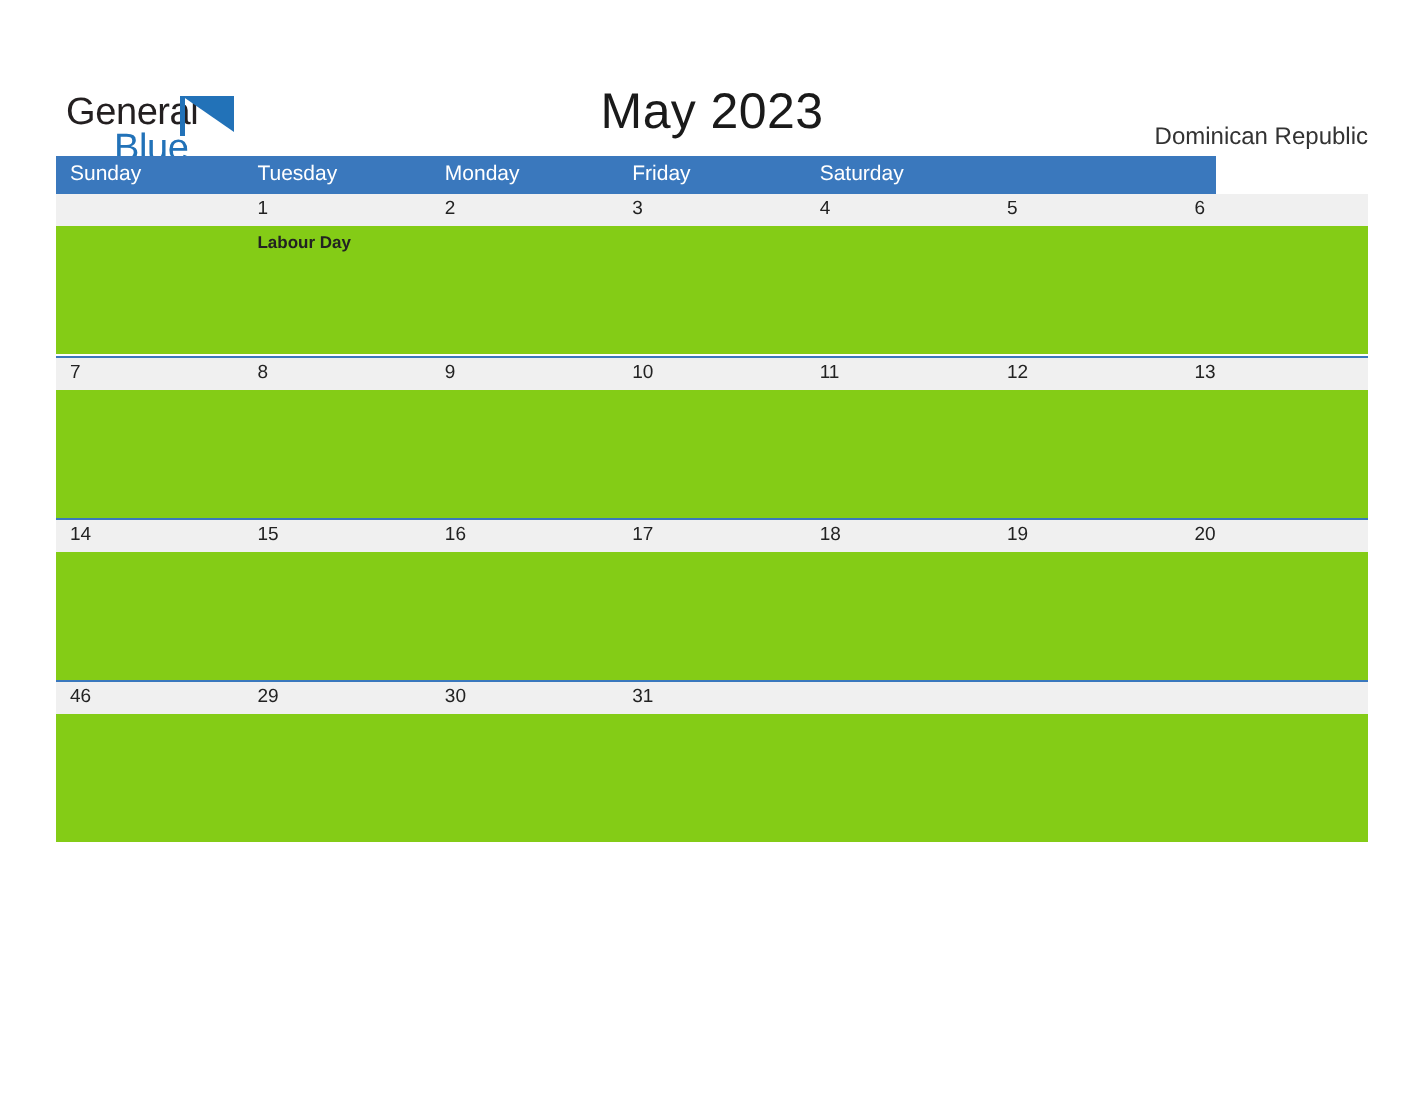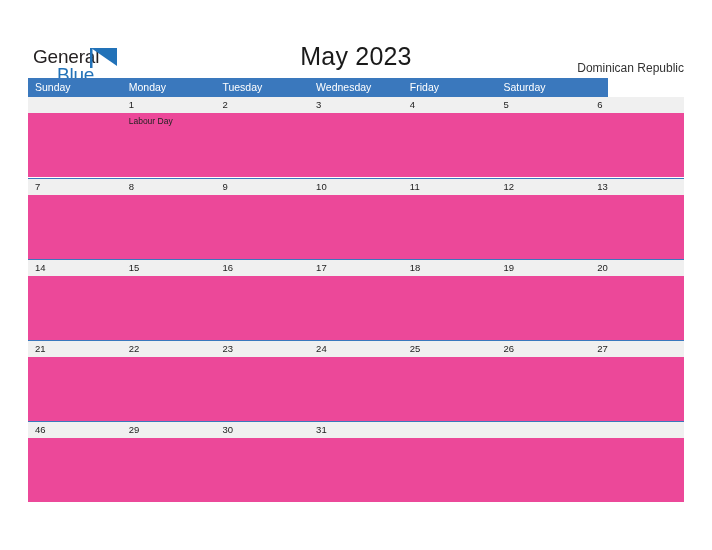--- a/index.html
+++ b/index.html
@@ -138,21 +138,22 @@
     font-size: 9.5px;
     line-height: 16px;
     color: #222222;
     font-family: "Liberation Sans", sans-serif;
   }
 
   .event-band {
     display: flex;
     width: 656px;
     height: 64px;
-    background: #ec4899;
+    background: #84cc16;
+    font-weight: bold;
   }
   .event-cell {
     flex: 0 0 93.714px;
     width: 93.714px;
     box-sizing: border-box;
     padding-left: 7px;
     padding-top: 3px;
     font-size: 8.5px;
     line-height: 11px;
     color: #222222;
@@ -182,23 +183,22 @@
     <div class="title">May 2023</div>
 
     <div class="country">Dominican Republic</div>
 
   </div>
 
   <div class="calendar">
 
     <div class="weekday-row">
       <div class="weekday-cell">Sunday</div>
+      <div class="weekday-cell">Tuesday</div>
       <div class="weekday-cell">Monday</div>
-      <div class="weekday-cell">Tuesday</div>
-      <div class="weekday-cell">Wednesday</div>
       <div class="weekday-cell">Friday</div>
       <div class="weekday-cell">Saturday</div>
     </div>
 
     <div class="week-row first">
       <div class="day-band">
         <div class="day-cell"></div>
         <div class="day-cell">1</div>
         <div class="day-cell">2</div>
         <div class="day-cell">3</div>
@@ -252,40 +252,20 @@
         <div class="event-cell"></div>
         <div class="event-cell"></div>
         <div class="event-cell"></div>
         <div class="event-cell"></div>
         <div class="event-cell"></div>
         <div class="event-cell"></div>
         <div class="event-cell"></div>
       </div>
     </div>
 
-    <div class="week-row">
-      <div class="day-band">
-        <div class="day-cell">21</div>
-        <div class="day-cell">22</div>
-        <div class="day-cell">23</div>
-        <div class="day-cell">24</div>
-        <div class="day-cell">25</div>
-        <div class="day-cell">26</div>
-        <div class="day-cell">27</div>
-      </div>
-      <div class="event-band">
-        <div class="event-cell"></div>
-        <div class="event-cell"></div>
-        <div class="event-cell"></div>
-        <div class="event-cell"></div>
-        <div class="event-cell"></div>
-        <div class="event-cell"></div>
-        <div class="event-cell"></div>
-      </div>
-    </div>
 
     <div class="week-row">
       <div class="day-band">
         <div class="day-cell">46</div>
         <div class="day-cell">29</div>
         <div class="day-cell">30</div>
         <div class="day-cell">31</div>
         <div class="day-cell"></div>
         <div class="day-cell"></div>
         <div class="day-cell"></div>

